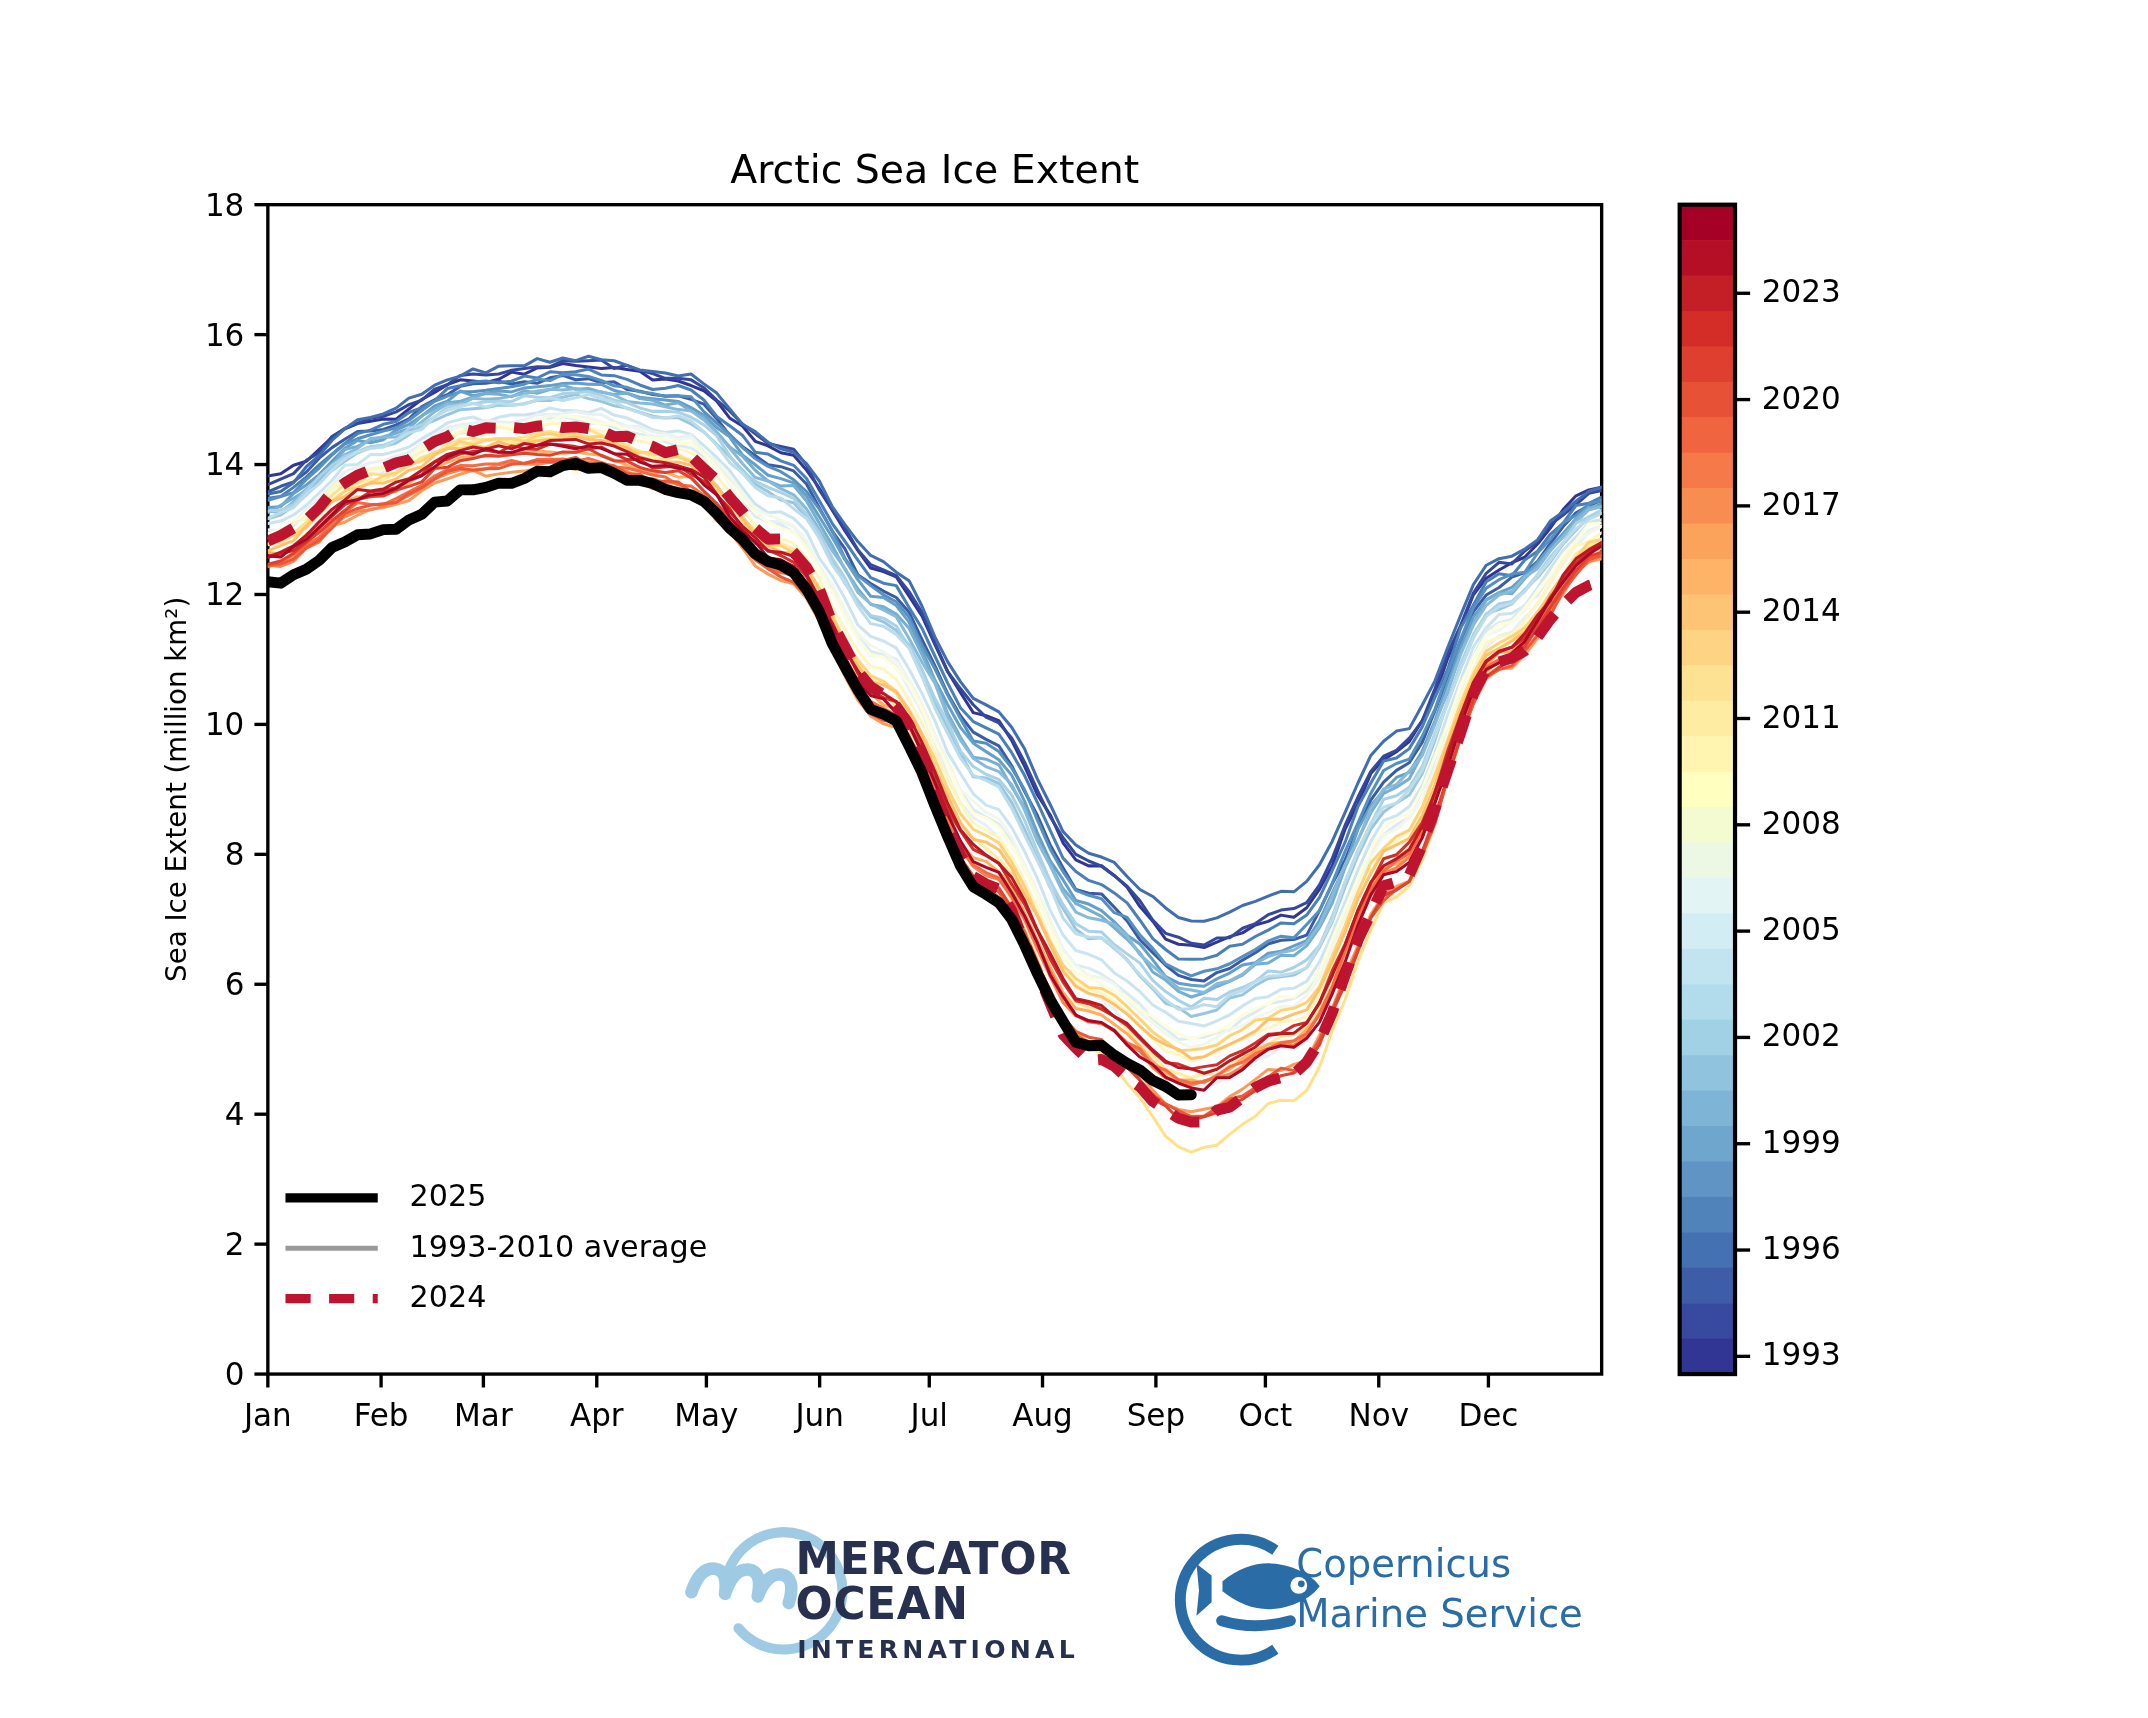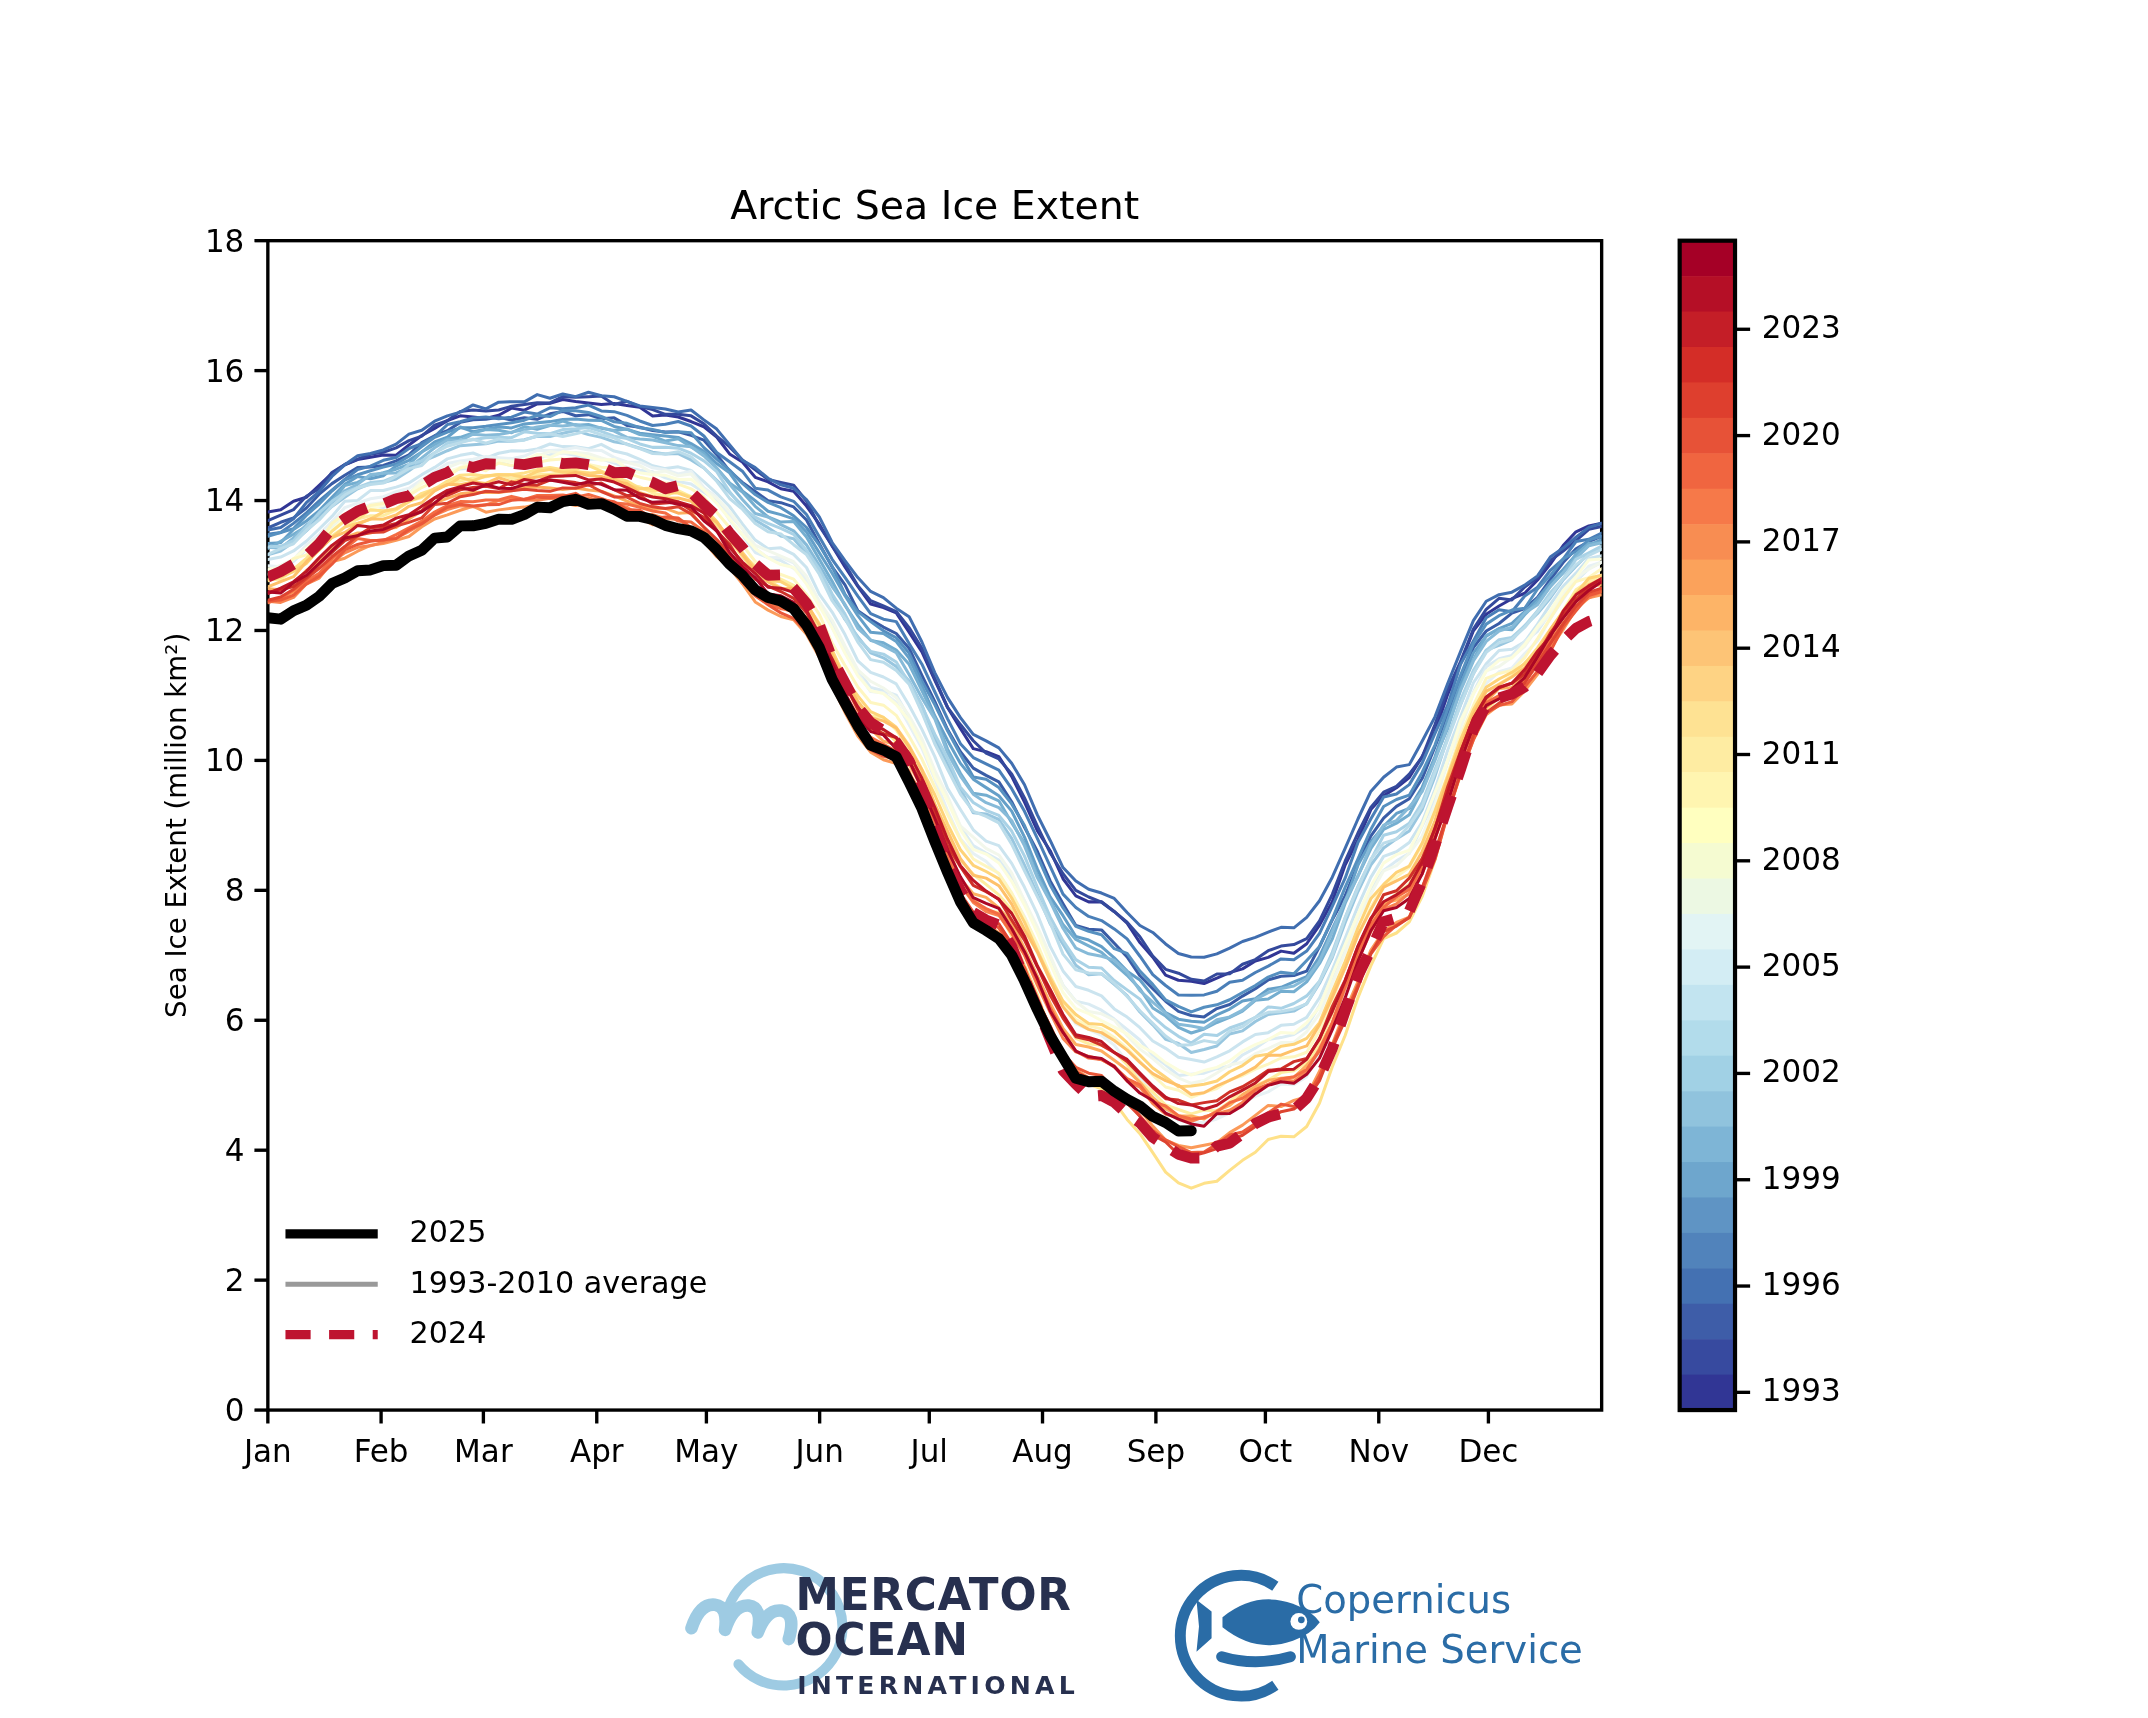--- a/index.html
+++ b/index.html
@@ -1,21 +1,21 @@
 <!DOCTYPE html>
 <html style="font-size:13.4px"><head>
 <meta charset="utf-8">
 <style>
   html,body{margin:0;padding:0;}
   body{
     width:2148px;height:1718px;background:#ffffff;
     font-family:"DejaVu Sans",sans-serif;
     overflow:hidden;position:relative;
   }
-  #figure{position:absolute;left:0;top:0;width:2148px;height:1360px;margin-top:36px;}
+  #figure{position:absolute;left:0;top:0;width:2148px;height:1360px;}
   .svg-layer{position:absolute;left:0;top:0;width:2148px;height:1718px;}
 
   .chart-title{
     font-family:"DejaVu Sans",sans-serif;
     font-size:47px;fill:#000;text-anchor:middle;
   }
   .tick-label{
     font-family:"DejaVu Sans",sans-serif;
     font-size:37px;fill:#000;
   }

